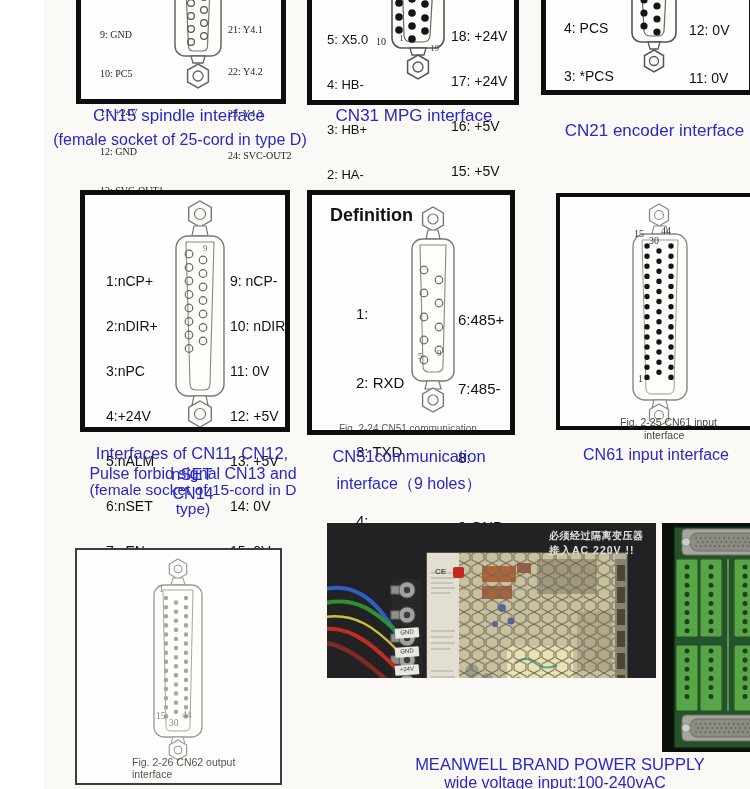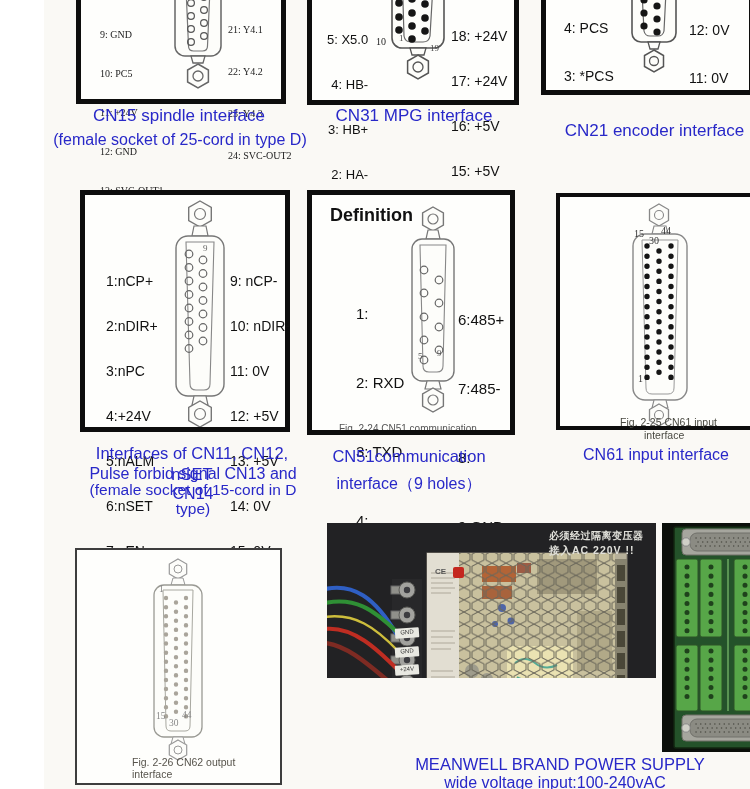--- a/index.html
+++ b/index.html
@@ -2,21 +2,21 @@
 <html><head>
 <meta charset="utf-8">
 <style>
   html,body{margin:0;padding:0;}
   .page{position:relative;width:750px;height:789px;background:#faf9f5;overflow:hidden;
         font-family:"Liberation Sans",sans-serif;color:#1a1a1a;margin-left:44px;}
   .abs{position:absolute;}
   .dbox{position:absolute;background:#fefefc;border:5px solid #0d0d0d;box-sizing:border-box;}
   .pcol{position:absolute;white-space:pre;}
   .serifpins{font-family:"Liberation Serif",serif;font-size:10px;line-height:13px;color:#222;}
-  .sanspins13{font-size:13px;line-height:15px;color:#111;text-align:right;}
+  .sanspins13{font-size:13px;line-height:15px;color:#111;}
   .sanspins14{font-size:14px;line-height:15px;color:#111;}
   .sanspins15{font-size:15px;line-height:23px;color:#111;}
   .cap{position:absolute;color:#2828c8;text-align:center;line-height:1.25;}
   .fig{position:absolute;color:#4a4a42;font-size:10.5px;line-height:1.1;}
   .numlbl{position:absolute;font-family:"Liberation Serif",serif;color:#444;font-size:10px;line-height:1;}
   .wtag{position:absolute;width:24px;height:9.5px;background:#e9e9e2;color:#333;font-size:6px;
         line-height:9.5px;text-align:center;border-radius:1px;transform:rotate(-4deg);}
   svg{display:block;}
 </style>
 </head>

